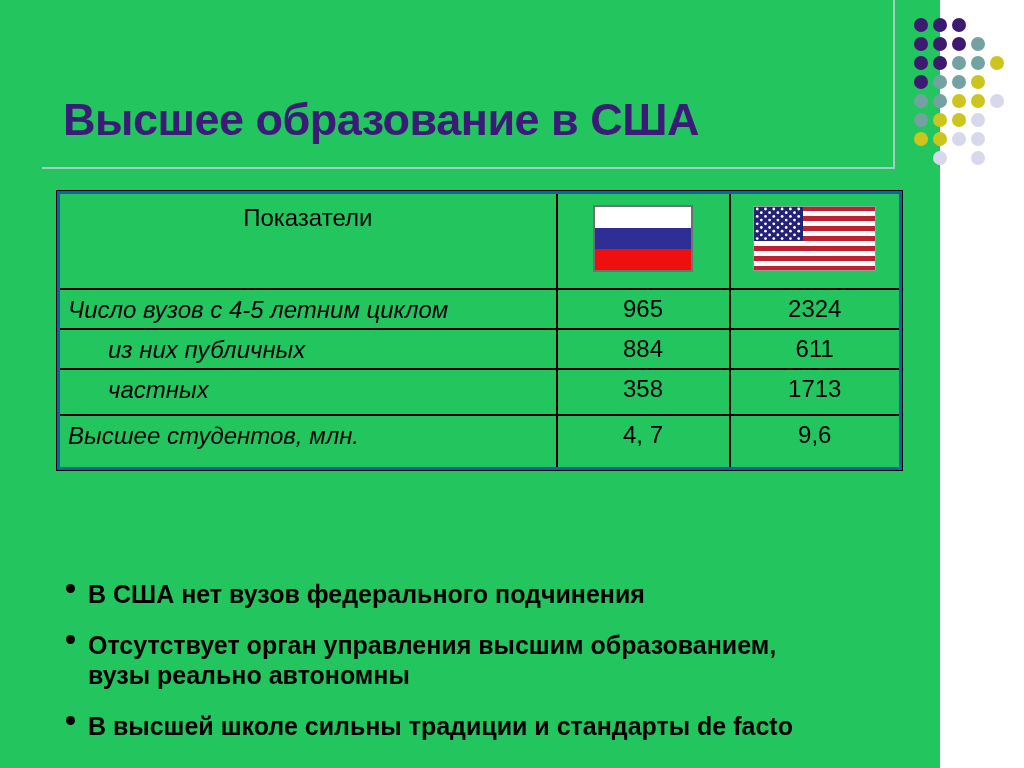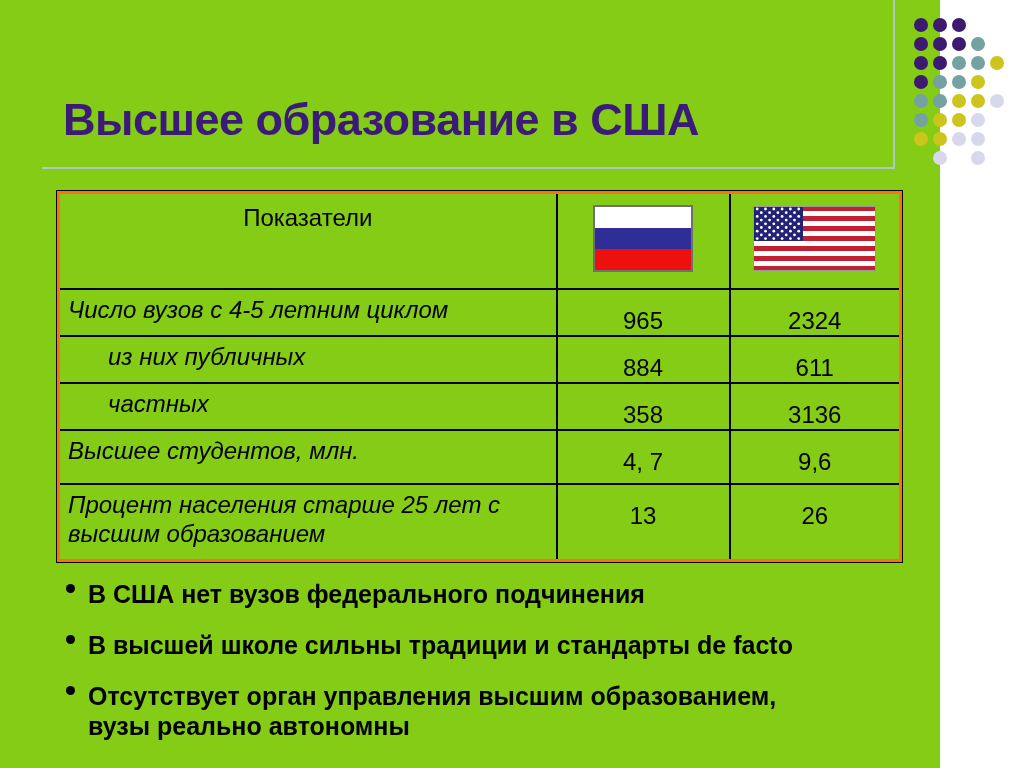--- a/index.html
+++ b/index.html
@@ -1,19 +1,19 @@
 <!DOCTYPE html>
 <html style="--title: #3b1a78; --rule: #a9c9c5; --ru-white: #ffffff; --ru-blue: #2e2e96; --ru-red: #ee0f0f; --ru-border: #707070; --us-red: #c02030; --us-navy: #222277;"><head>
 <meta charset="utf-8">
 <style>
   * { margin: 0; padding: 0; box-sizing: border-box; }
   html, body { width: 1024px; height: 768px; background: #fff; }
   body { font-family: "Liberation Sans", sans-serif; color: #000; overflow: hidden; }
 
-  .slide { position: relative; width: 940px; height: 768px; background: #84cc16; }
+  .slide { position: relative; width: 940px; height: 768px; background: #22c55e; }
 
   
   .title {
     position: absolute; left: 63px; top: 94px;
     font-size: 45px; font-weight: bold; letter-spacing: -0.5px;
     color: var(--title, #3b1a78);
     white-space: nowrap;
   }
   .title-rule {
     position: absolute; left: 42px; top: 167px; width: 853px; height: 2px;
@@ -34,32 +34,32 @@
     place-self: center; background: transparent;
   }
 
   
   table.stats {
     position: absolute; left: 57px; top: 191px;
     width: 842px; border-collapse: collapse; table-layout: fixed;
     font-size: 24px;
   }
   table.stats, table.stats th, table.stats td { border: 2px solid #000; }
-  table.stats { border: 3px solid #f97316; outline: 1px solid #000; }
+  table.stats { border: 3px solid #0369a1; outline: 1px solid #000; }
   table.stats th, table.stats td { vertical-align: top; font-weight: normal; }
   col.c1 { width: 498px; } col.c2 { width: 173px; } col.c3 { width: 171px; }
 
   tr.hdr { height: 96px; }
   tr.r1 { height: 40px; } tr.r2 { height: 40px; margin-top: 39px; } tr.r3 { height: 46px; }
   tr.r4 { height: 54px; } tr.r5 { height: 77px; }
 
   th.indicators { text-align: center; padding-top: 10px; }
   td.label { text-align: left; padding: 5px 6px 0 8px; line-height: 29px; font-style: italic; }
   td.label.indent { padding-left: 48px; }
-  td.num { text-align: center; padding-top: 17px; }
+  td.num { text-align: center; padding-top: 5px; }
 
   
   .ru-flag {
     display: block; margin: 11px auto 0;
     width: 100px; height: 67px;
     border: 2px solid var(--ru-border, #707070);
   }
   .ru-flag span { display: block; width: 100%; height: 21px; }
   .ru-flag .ru-w { background: var(--ru-white, #ffffff); }
   .ru-flag .ru-b { background: var(--ru-blue, #2e2e96); }
@@ -226,43 +226,38 @@
         <td class="num">2324</td>
       </tr>
       <tr class="r2">
         <td class="label indent">из них публичных</td>
         <td class="num">884</td>
         <td class="num">611</td>
       </tr>
       <tr class="r3">
         <td class="label indent">частных</td>
         <td class="num">358</td>
-        <td class="num">3136</td>
+        <td class="num">1713</td>
       </tr>
       <tr class="r4">
         <td class="label">Высшее студентов, млн.</td>
         <td class="num">4, 7</td>
         <td class="num">9,6</td>
-      </tr>
-      <tr class="r5">
-        <td class="label">Процент населения старше 25 лет с высшим образованием</td>
-        <td class="num">13</td>
-        <td class="num">26</td>
       </tr>
     </tbody>
   </table>
 
   <ul class="bullets">
     <li>
       <span class="marker"></span>
       <span>В США нет вузов федерального подчинения</span>
     </li>
     <li>
       <span class="marker"></span>
-      <span>В высшей школе сильны традиции и стандарты de facto</span>
+      <span>Отсутствует орган управления высшим образованием, вузы реально автономны</span>
     </li>
     <li>
       <span class="marker"></span>
-      <span>Отсутствует орган управления высшим образованием, вузы реально автономны</span>
+      <span>В высшей школе сильны традиции и стандарты de facto</span>
     </li>
   </ul>
 
 </div>
 
 </body></html>

